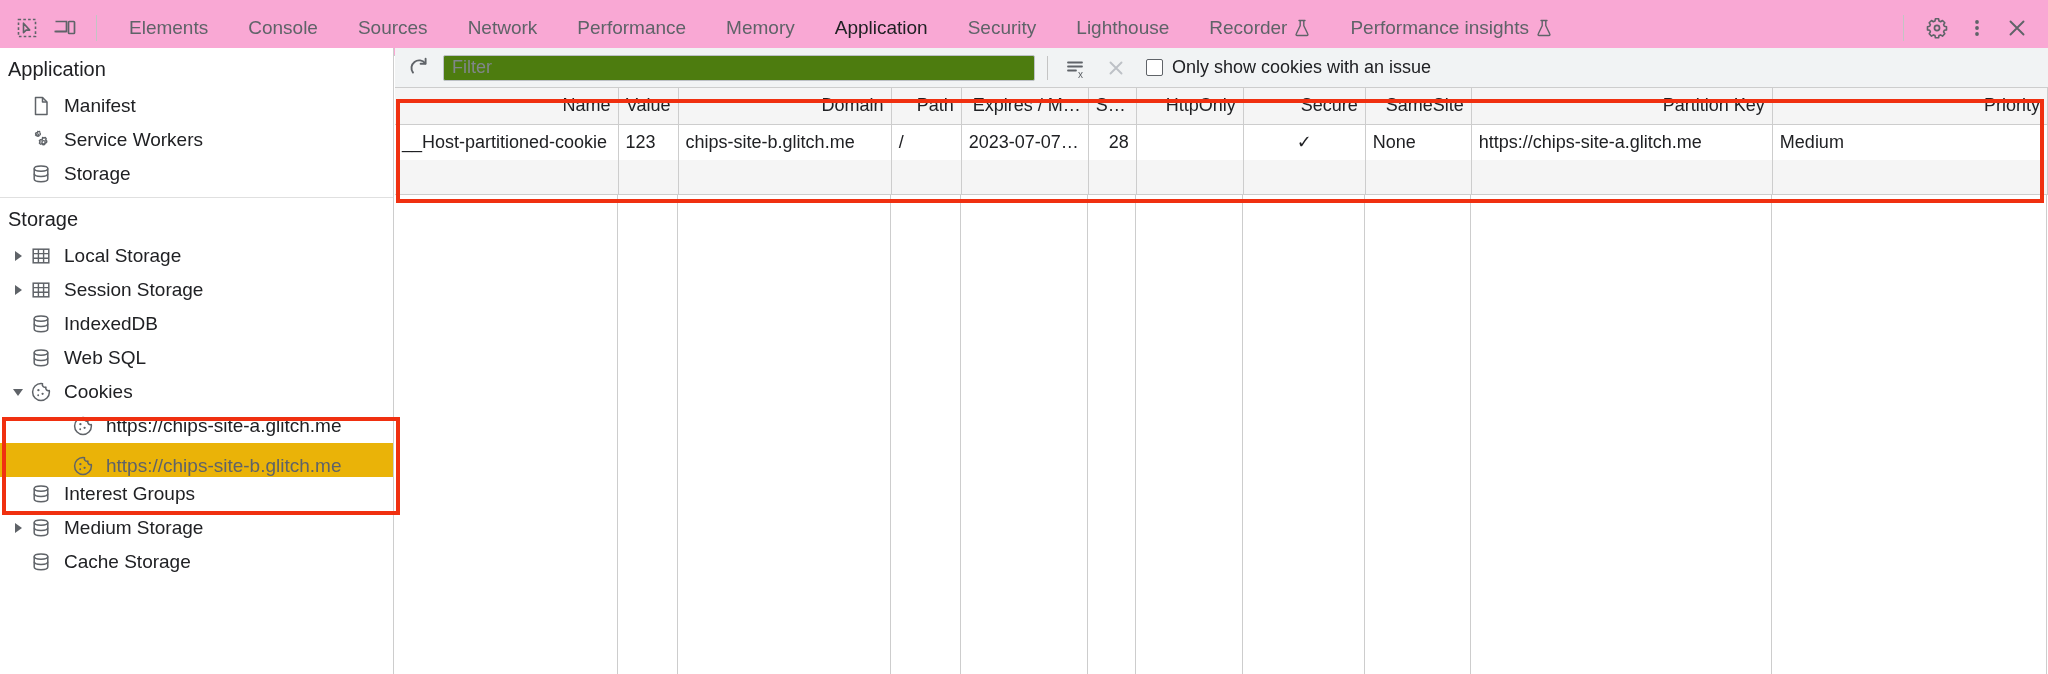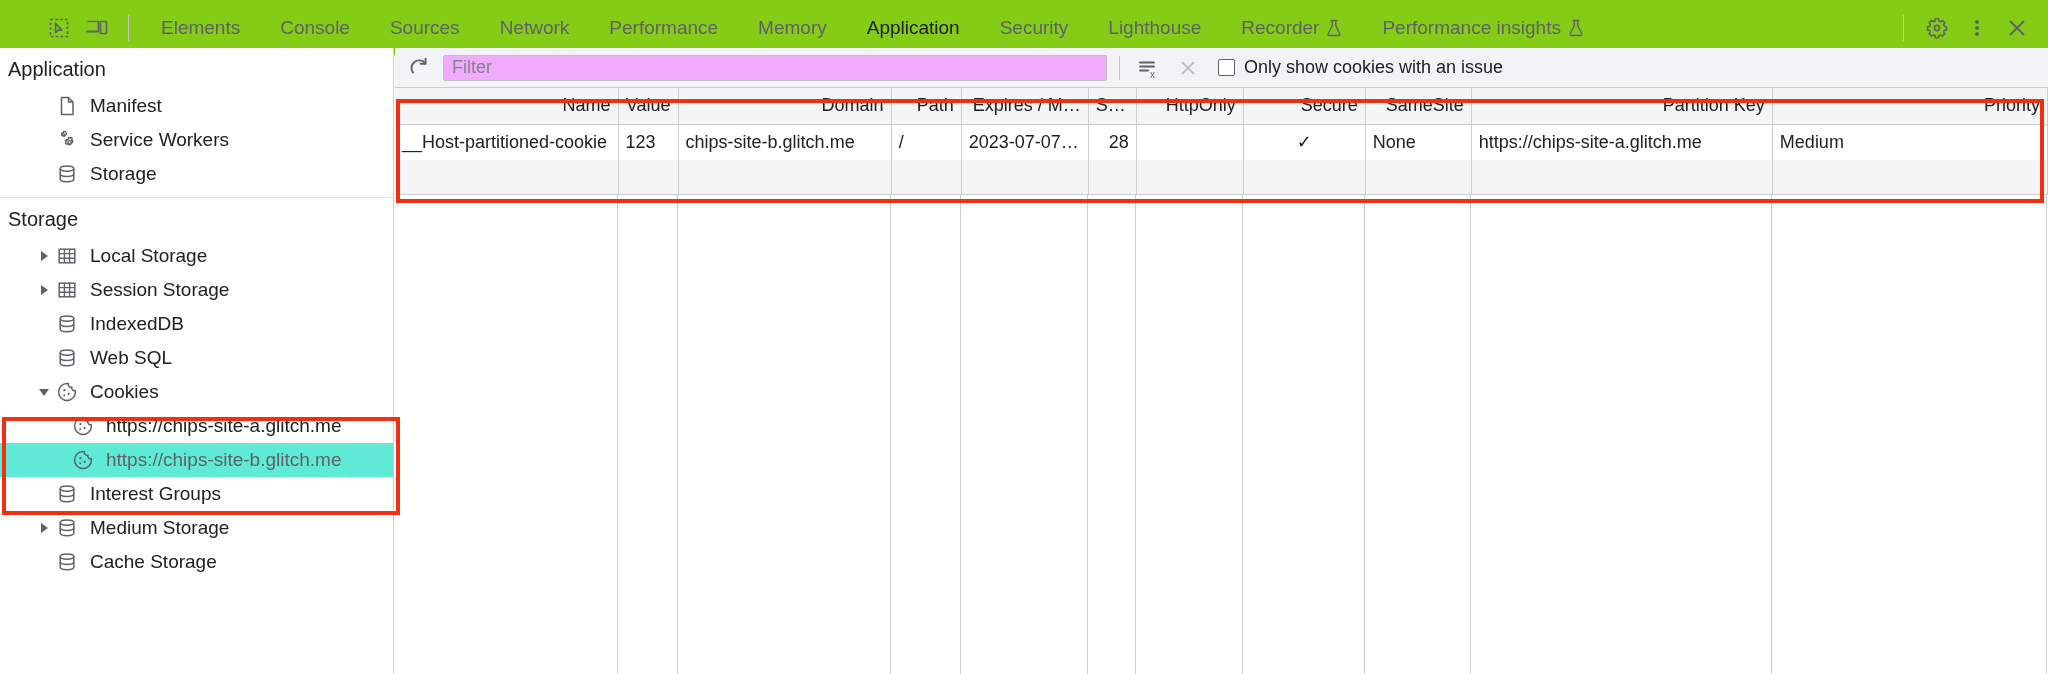--- a/index.html
+++ b/index.html
@@ -8,23 +8,23 @@
     font-family: "Liberation Sans", sans-serif;
     background: #ffffff;
     overflow: hidden;
     -webkit-font-smoothing: antialiased;
   }
 
   
   #devtools-toolbar {
     position: absolute; top: 0; left: 0;
     width: 2048px; height: 56px;
-    background: #84cc16;
+    background: #f9a8d4;
     border-bottom: 1px solid #cdcdcd;
-    display: flex; align-items: center; padding-left: 32px;
+    display: flex; align-items: center;
   }
   .tb-icon-btn {
     width: 38px; height: 38px;
     display: flex; align-items: center; justify-content: center;
     cursor: pointer; flex: none;
   }
   .tb-icon-btn svg { display: block; }
   #inspect-btn { margin-left: 8px; }
   .tb-divider {
     width: 1px; height: 26px; background: #c4c4c4;
@@ -72,22 +72,22 @@
   .section-rule { height: 1px; background: #e0e0e0; margin: 6px 0 0 0; }
   .tree-row {
     display: flex; align-items: center;
     height: 34px;
     padding-left: 14px;
     font-size: 19px;
     color: #202124;
     cursor: pointer;
     white-space: nowrap;
   }
-  .tree-row.selected { background: #5eead4; color: #5f6368; }
-  .tree-row.depth1 { padding-left: 36px; }
+  .tree-row.selected { background: #eab308; color: #5f6368; align-items: flex-end; }
+  .tree-row.depth1 { padding-left: 10px; }
   .tree-row.depth2 { padding-left: 52px; }
   .twisty {
     width: 16px; flex: none;
     display: flex; align-items: center; justify-content: center;
     margin-right: 2px;
   }
   .twisty i {
     display: block;
     width: 0; height: 0;
     border-left: 7px solid #5f6368;
@@ -116,24 +116,24 @@
   #cookies-filter-bar {
     height: 40px;
     background: #f1f3f4;
     border-bottom: 1px solid #cdcdcd;
     display: flex; align-items: center;
     padding: 0 8px;
     gap: 8px;
   }
   #filter-input {
     flex: none;
-    width: 664px; height: 26px;
+    width: 592px; height: 26px;
     border: 1px solid #bdc1c6;
     border-radius: 2px;
-    background: #f0abfc;
+    background: #4d7c0f;
     font-size: 18px;
     font-family: "Liberation Sans", sans-serif;
     color: #202124;
     padding: 0 8px;
   }
   #filter-input::placeholder { color: #80868b; }
   .bar-divider { width: 1px; height: 24px; background: #c4c4c4; margin: 0 4px; flex: none; }
   .bar-icon {
     width: 32px; height: 30px; flex: none;
     display: flex; align-items: center; justify-content: center;

